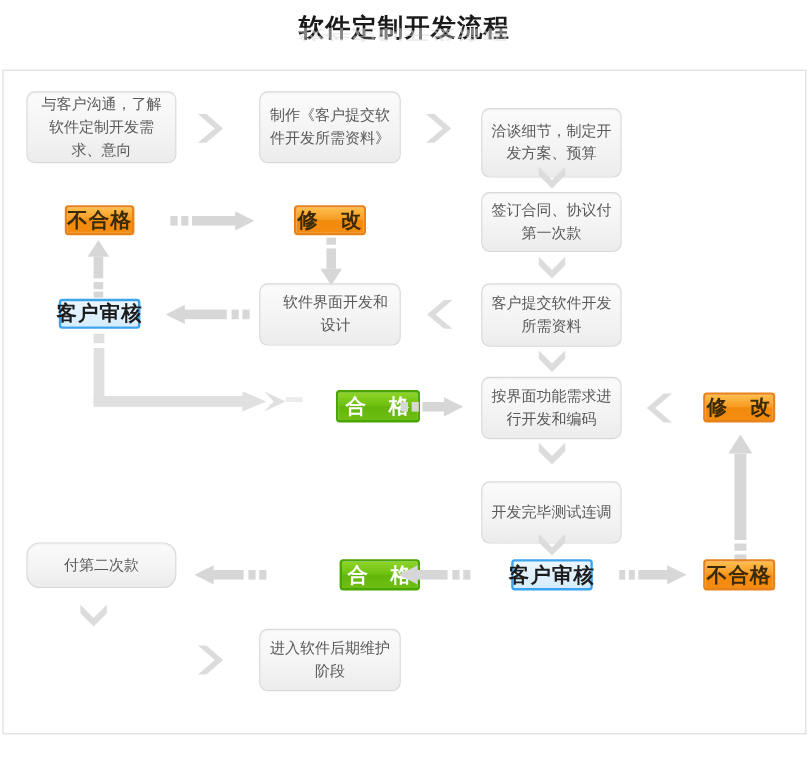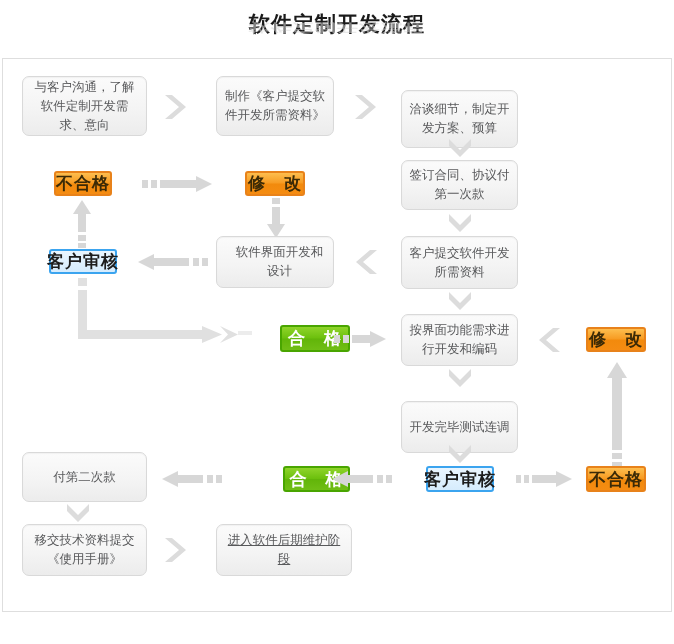--- a/index.html
+++ b/index.html
@@ -275,21 +275,21 @@
       </g>
     </svg>
   </div>
 
   <div class="arrow" style="left:446px;top:443px;">
     <svg width="28" height="22" viewBox="0 0 28 22">
       <path d="M3 2 L14 13 L25 2 L25 9 L14 20 L3 9 Z" fill="#dcdcdc"></path>
     </svg>
   </div>
 
-  <div class="node" style="left:22px;top:452px;width:125px;height:50px;">
+  <div class="node" style="left:22px;top:452px;width:125px;height:38px;border-radius:11px;">
     <span>付第二次款</span>
   </div>
 
   <div class="arrow" style="left:160px;top:469px;">
     <svg width="72" height="20" viewBox="0 0 72 20">
       <g fill="#d7d7d7">
         <path d="M18 2 L2 10 L18 18 Z"></path>
         <rect x="17" y="6" width="26" height="8"></rect>
         <rect x="47" y="6" width="6" height="8"></rect>
         <rect x="56" y="6" width="6" height="8"></rect>
@@ -330,27 +330,24 @@
   <div class="pill orange" style="left:586px;top:466px;width:60px;height:26px;">
     <span>不合格</span>
   </div>
 
   <div class="arrow" style="left:64px;top:502px;">
     <svg width="28" height="22" viewBox="0 0 28 22">
       <path d="M3 2 L14 13 L25 2 L25 9 L14 20 L3 9 Z" fill="#dcdcdc"></path>
     </svg>
   </div>
 
-  <div class="node" style="left:22px;top:524px;width:125px;height:52px;">
-    <span>移交技术资料提交《使用手册》</span>
-  </div>
 
   <div class="arrow" style="left:163px;top:535px;">
     <svg width="26" height="30" viewBox="0 0 26 30">
       <path d="M2 3 L16 15 L2 27 L9 27 L23 15 L9 3 Z" fill="#dcdcdc"></path>
     </svg>
   </div>
 
-  <div class="node" style="left:216px;top:524px;width:136px;height:52px;text-decoration:underline;">
+  <div class="node" style="left:216px;top:524px;width:118px;height:52px;">
     <span>进入软件后期维护阶段</span>
   </div>
 
 </div>
 
 </body></html>

